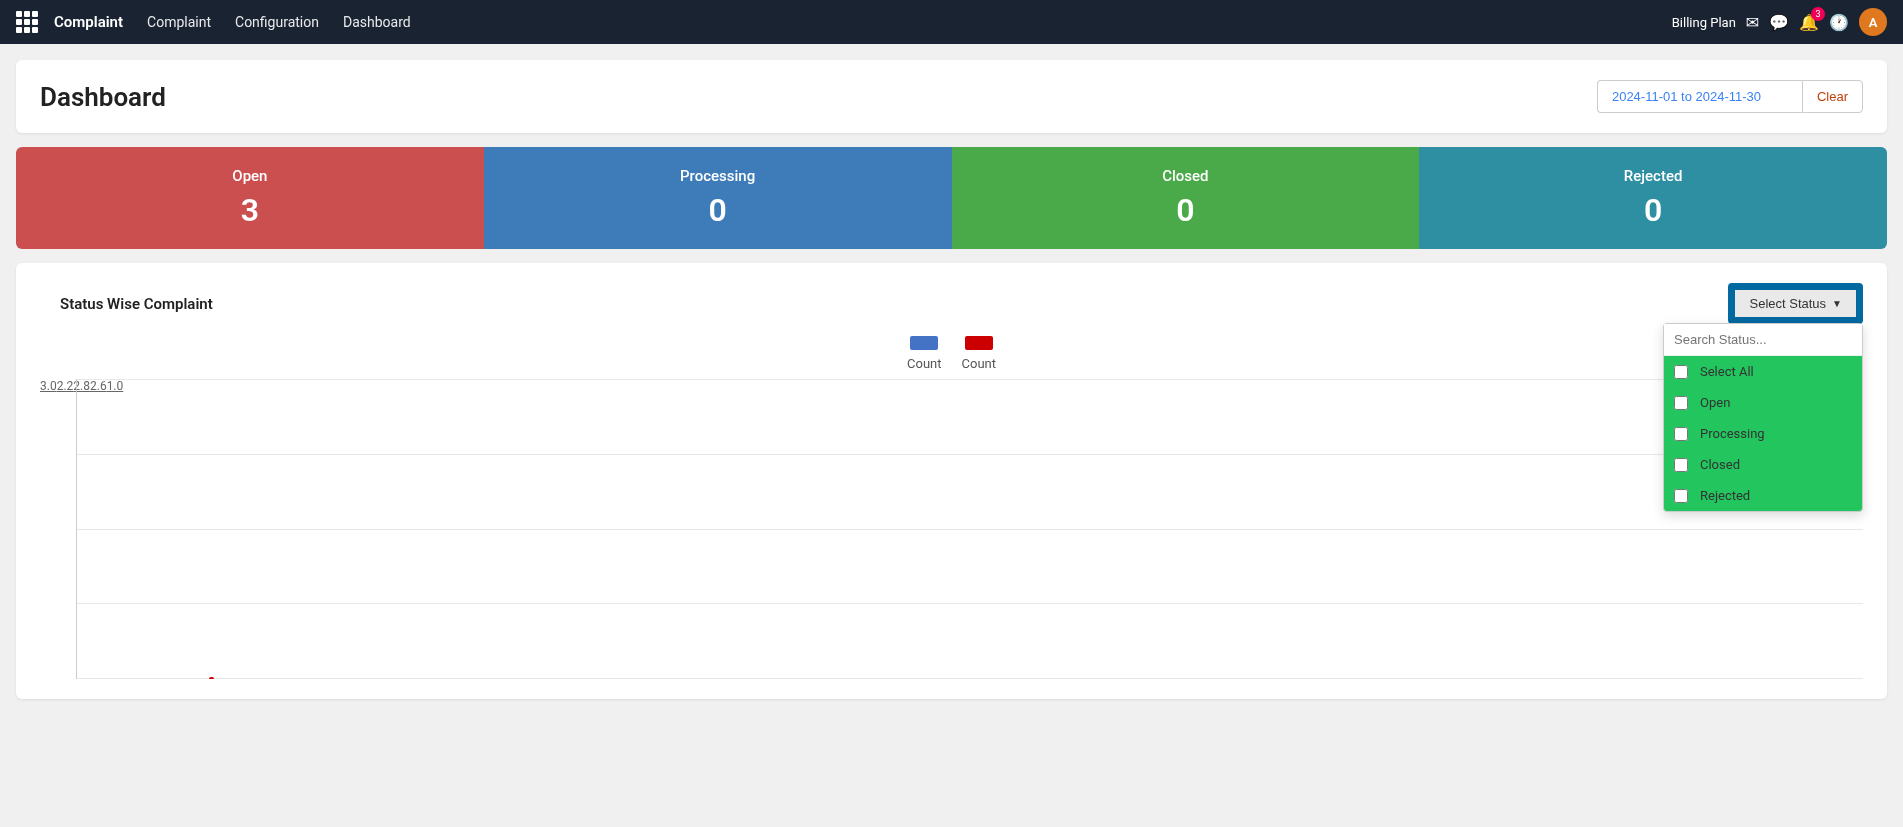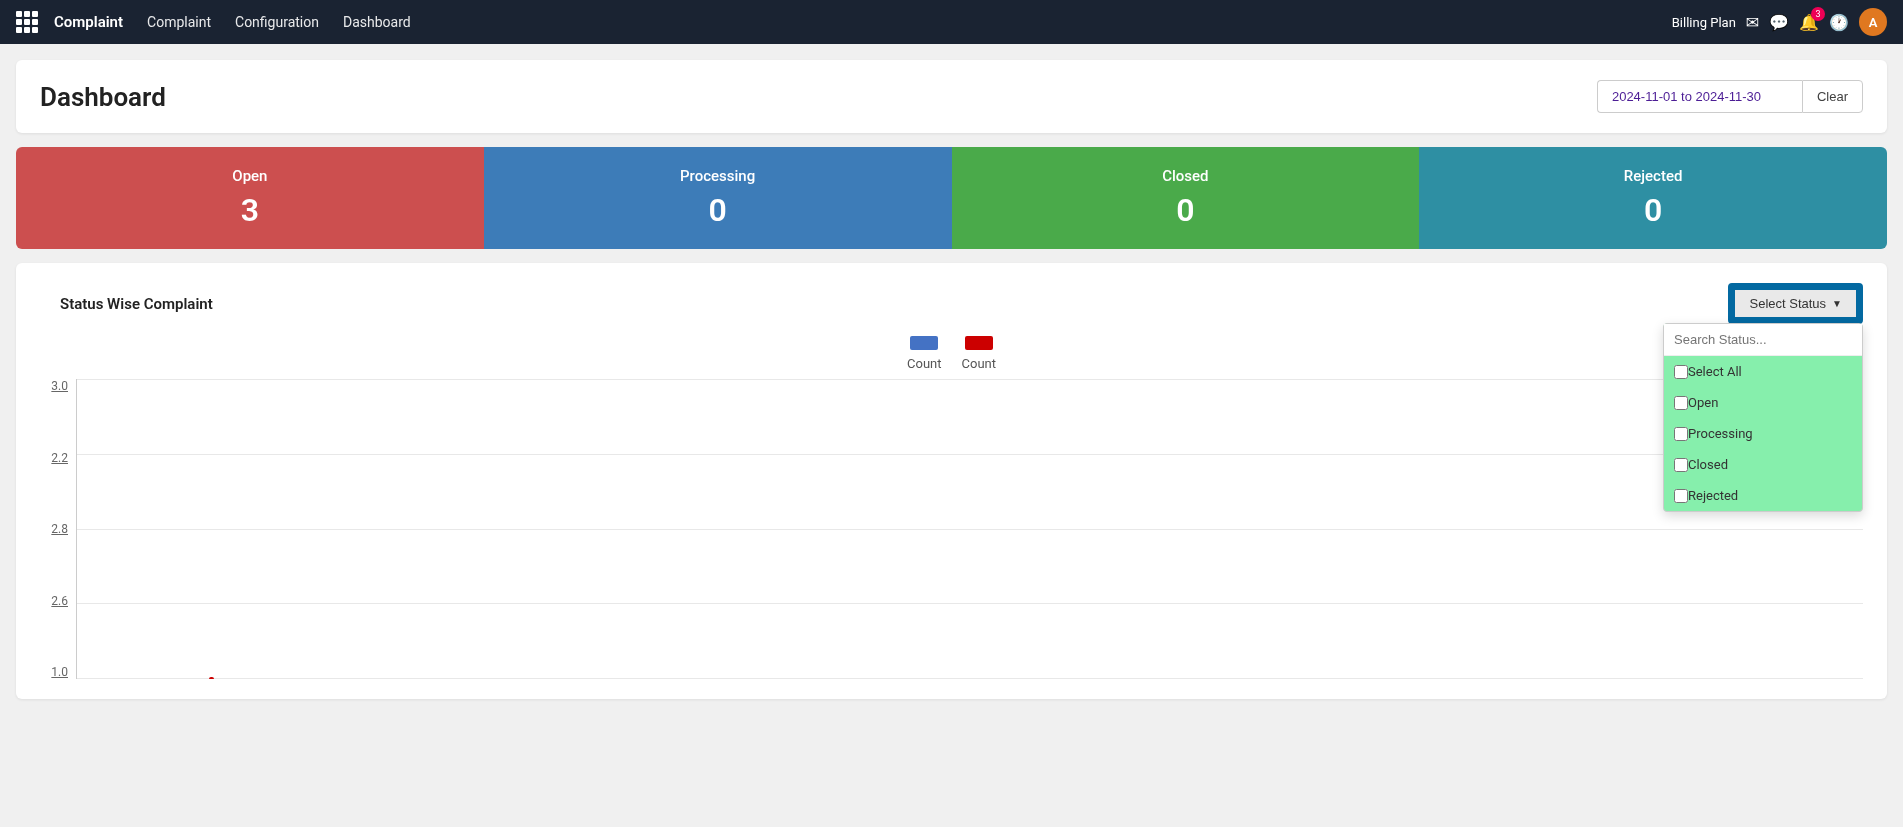--- a/index.html
+++ b/index.html
@@ -112,30 +112,30 @@
     .date-range-container {
       display: flex;
       align-items: center;
       gap: 0;
     }
     .date-range-input {
       border: 1px solid #ccc;
       border-right: none;
       padding: 8px 14px;
       font-size: 13px;
-      color: #4c1d95;
+      color: #3b82f6;
       background: white;
       border-radius: 4px 0 0 4px;
       outline: none;
     }
     .clear-btn {
       border: 1px solid #ccc;
       padding: 8px 14px;
       font-size: 13px;
-      color: #404040;
+      color: #c2410c;
       background: white;
       border-radius: 0 4px 4px 0;
       cursor: pointer;
     }
 
     
     .stat-cards {
       display: grid;
       grid-template-columns: repeat(4, 1fr);
       gap: 0;
@@ -199,40 +199,40 @@
       align-items: center;
       gap: 6px;
     }
     .chevron-down { font-size: 10px; }
 
     
     .status-dropdown {
       position: absolute;
       right: 24px;
       top: 60px;
-      background: #86efac;
+      background: #22c55e;
       border: 1px solid #ccc;
       border-radius: 4px;
       width: 200px;
       box-shadow: 0 4px 12px rgba(0,0,0,0.15);
       z-index: 100;
     }
     .dropdown-search {
       width: 100%;
       padding: 8px 10px;
       border: none;
       border-bottom: 1px solid #eee;
       font-size: 13px;
       outline: none;
       color: #999;
     }
     .dropdown-item {
       display: flex;
       align-items: center;
-      gap: 0;
+      gap: 12px;
       padding: 8px 10px;
       font-size: 13px;
       color: #333;
       cursor: pointer;
     }
     .dropdown-item input[type=checkbox] {
       width: 14px;
       height: 14px;
     }
 
@@ -270,21 +270,20 @@
     .chart-wrapper {
       position: relative;
       display: flex;
       flex-direction: row;
       align-items: stretch;
       height: 300px;
       margin-top: 4px;
     }
     .y-axis-labels {
       display: flex;
-      flex-direction: column;
       justify-content: space-between;
       padding-right: 8px;
       padding-bottom: 0px;
       font-size: 12px;
       color: #666;
       text-align: right;
       width: 36px;
       flex-shrink: 0;
       text-decoration: underline;
     }

